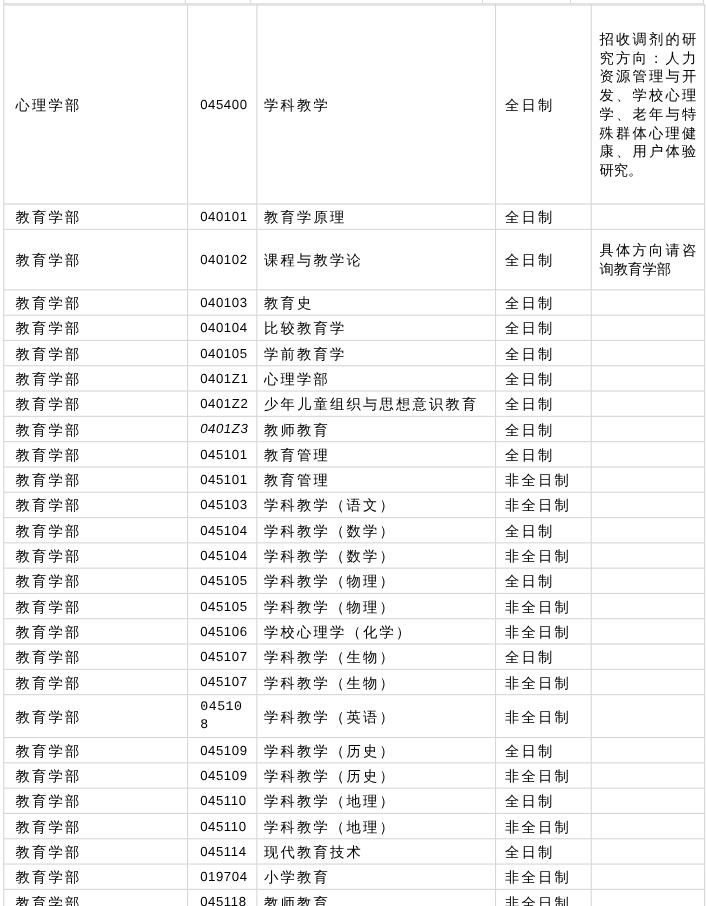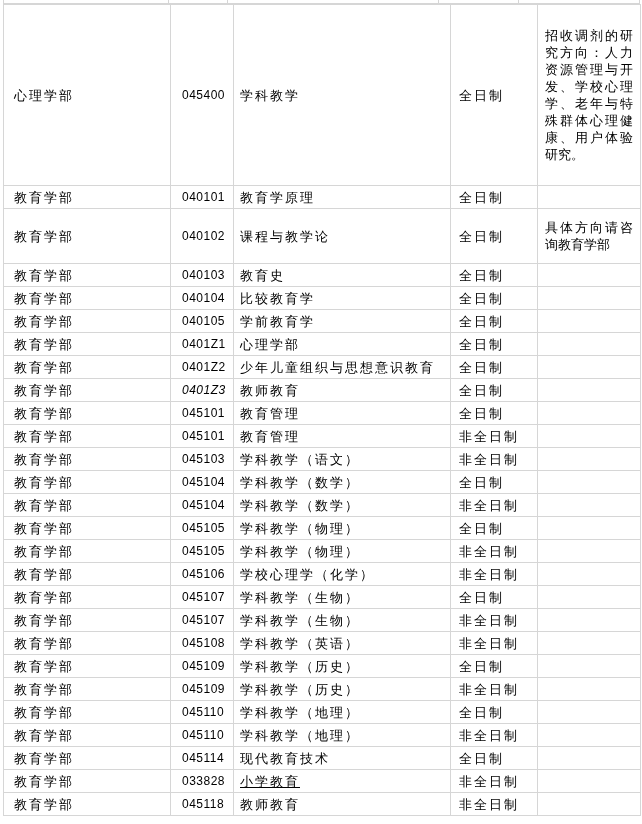--- a/index.html
+++ b/index.html
@@ -231,21 +231,21 @@
   </tr>
         <tr>
     <td class="c-dept" style="border-color: rgb(214, 214, 214);">教育学部</td>
     <td class="c-code" style="border-color: rgb(214, 214, 214);">045107</td>
     <td class="c-prog" style="border-color: rgb(214, 214, 214);">学科教学（生物）</td>
     <td class="c-mode" style="border-color: rgb(214, 214, 214);">非全日制</td>
     <td class="c-note" style="border-color: rgb(214, 214, 214);"></td>
   </tr>
         <tr>
     <td class="c-dept" style="border-color: rgb(214, 214, 214);">教育学部</td>
-    <td class="c-code" style="border-color: rgb(214, 214, 214);">045108</td>
+    <td class="c-code" style="border-color: rgb(214, 214, 214); font-family: Liberation Mono, monospace;">045108</td>
     <td class="c-prog" style="border-color: rgb(214, 214, 214);">学科教学（英语）</td>
     <td class="c-mode" style="border-color: rgb(214, 214, 214);">非全日制</td>
     <td class="c-note" style="border-color: rgb(214, 214, 214);"></td>
   </tr>
         <tr>
     <td class="c-dept" style="border-color: rgb(214, 214, 214);">教育学部</td>
     <td class="c-code" style="border-color: rgb(214, 214, 214);">045109</td>
     <td class="c-prog" style="border-color: rgb(214, 214, 214);">学科教学（历史）</td>
     <td class="c-mode" style="border-color: rgb(214, 214, 214);">全日制</td>
     <td class="c-note" style="border-color: rgb(214, 214, 214);"></td>
@@ -273,22 +273,22 @@
   </tr>
         <tr>
     <td class="c-dept" style="border-color: rgb(214, 214, 214);">教育学部</td>
     <td class="c-code" style="border-color: rgb(214, 214, 214);">045114</td>
     <td class="c-prog" style="border-color: rgb(214, 214, 214);">现代教育技术</td>
     <td class="c-mode" style="border-color: rgb(214, 214, 214);">全日制</td>
     <td class="c-note" style="border-color: rgb(214, 214, 214);"></td>
   </tr>
         <tr>
     <td class="c-dept" style="border-color: rgb(214, 214, 214);">教育学部</td>
-    <td class="c-code" style="border-color: rgb(214, 214, 214);">033828</td>
-    <td class="c-prog" style="border-color: rgb(214, 214, 214); text-decoration: underline;">小学教育</td>
+    <td class="c-code" style="border-color: rgb(214, 214, 214);">019704</td>
+    <td class="c-prog" style="border-color: rgb(214, 214, 214);">小学教育</td>
     <td class="c-mode" style="border-color: rgb(214, 214, 214);">非全日制</td>
     <td class="c-note" style="border-color: rgb(214, 214, 214);"></td>
   </tr>
         <tr>
     <td class="c-dept" style="border-color: rgb(214, 214, 214);">教育学部</td>
     <td class="c-code" style="border-color: rgb(214, 214, 214);">045118</td>
     <td class="c-prog" style="border-color: rgb(214, 214, 214);">教师教育</td>
     <td class="c-mode" style="border-color: rgb(214, 214, 214);">非全日制</td>
     <td class="c-note" style="border-color: rgb(214, 214, 214);"></td>
   </tr>

